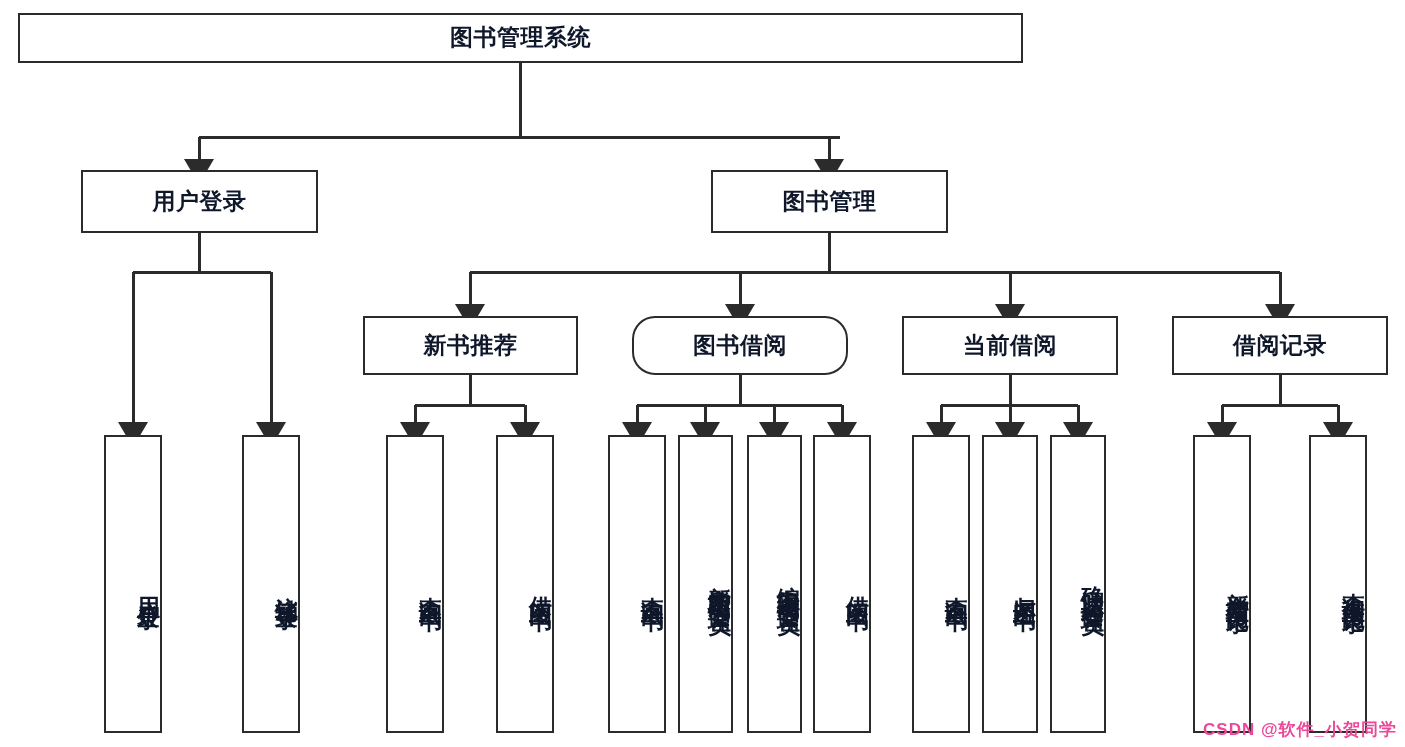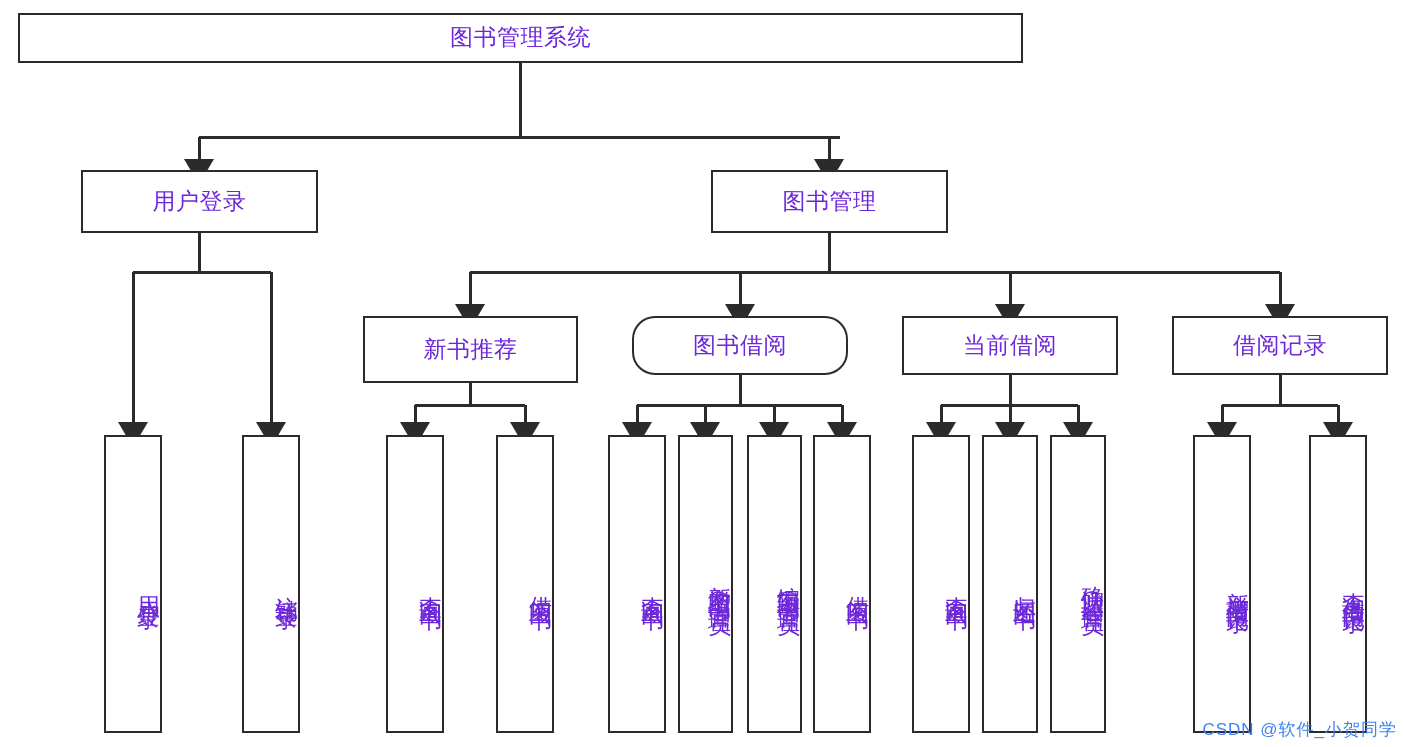--- a/index.html
+++ b/index.html
@@ -26,21 +26,22 @@
     pointer-events: none;
   }
   .node {
     position: absolute;
     box-sizing: border-box;
     background: #ffffff;
     border: 2.5px solid #2b2b2b;
     display: flex;
     align-items: center;
     justify-content: center;
-    color: #6d28d9;
+    color: #0f172a;
+    font-weight: bold;
   }
   .node-h {
     font-size: 23px;
     letter-spacing: 0.5px;
     line-height: 1.2;
     white-space: nowrap;
   }
   .node-root {
     font-size: 23px;
   }
@@ -57,24 +58,25 @@
   .node-v .vtext {
     writing-mode: vertical-rl;
     text-orientation: upright;
     display: block;
   }
   .watermark {
     position: absolute;
     right: 8px;
     bottom: 6px;
     font-size: 17px;
-    color: #3b82f6;
+    color: #ec4899;
     letter-spacing: 1px;
     white-space: nowrap;
     user-select: none;
+    font-weight: bold;
   }
 </style>
 </head>
 <body>
 
 <div id="canvas">
 
   <svg id="wires" viewBox="0 0 1405 747">
     <defs>
       <marker id="arrow" markerWidth="9" markerHeight="10" refX="1" refY="5" orient="auto" markerUnits="strokeWidth">
@@ -132,21 +134,21 @@
   </div>
 
   <div class="node node-h" style="left:81px; top:170px; width:237px; height:63px;">
     <span>用户登录</span>
   </div>
 
   <div class="node node-h" style="left:711px; top:170px; width:237px; height:63px;">
     <span>图书管理</span>
   </div>
 
-  <div class="node node-h" style="left:363px; top:316px; width:215px; height:67px;">
+  <div class="node node-h" style="left:363px; top:316px; width:215px; height:59px;">
     <span>新书推荐</span>
   </div>
 
   <div class="node node-h" style="left:632px; top:316px; width:216px; height:59px;border-radius:23px;">
     <span>图书借阅</span>
   </div>
 
   <div class="node node-h" style="left:1172px; top:316px; width:216px; height:59px;">
     <span>借阅记录</span>
   </div>

